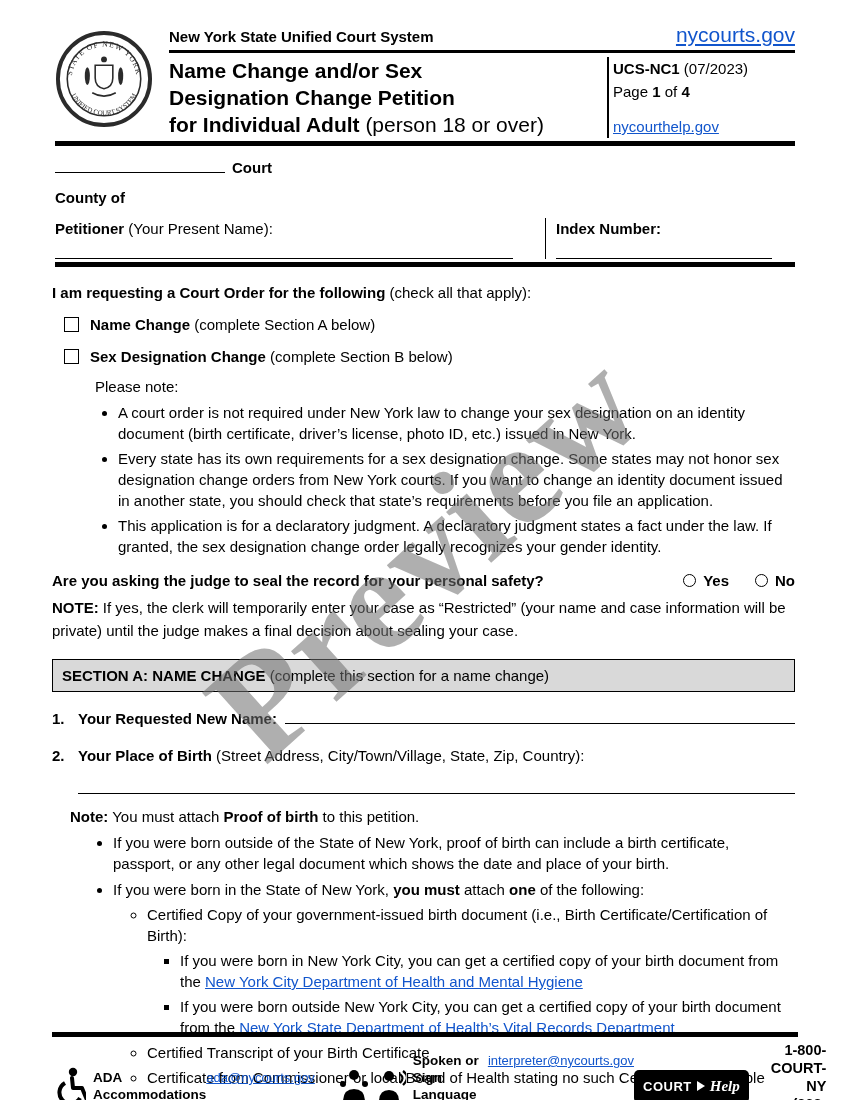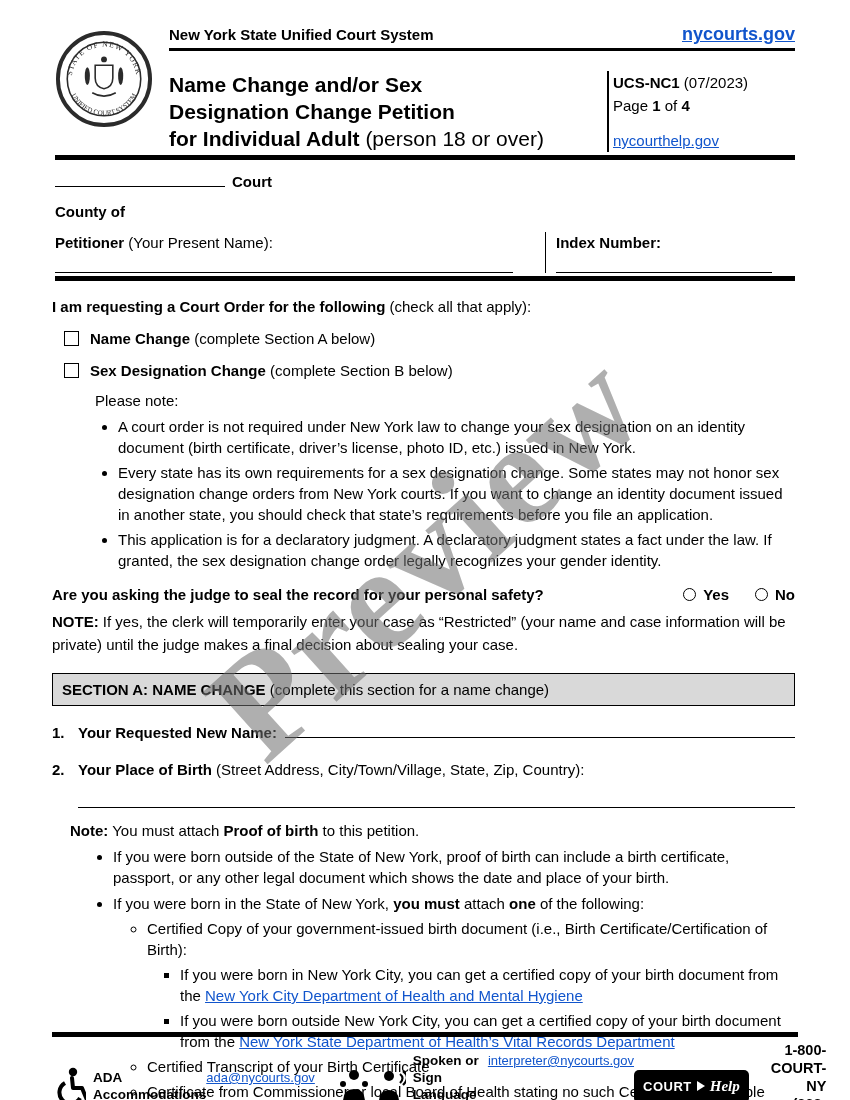--- a/index.html
+++ b/index.html
@@ -17,23 +17,23 @@
     font-size:148px; color:#6f6f6f; opacity:.55; letter-spacing:2px;
     transform:rotate(-42deg); z-index:9; pointer-events:none;
   }
 
   
   .header { display:flex; padding:24px 55px 0 55px; gap:16px; }
   .seal { width:98px; height:98px; flex:none; margin-top:6px; }
   .header-right { flex:1; min-width:0; }
   .header-top-row { display:flex; justify-content:space-between; align-items:baseline; }
   .org-name { font-weight:bold; font-size:15px; }
-  .top-link { font-weight:bold; font-size:18px; }
+  .top-link { font-weight:normal; font-size:21px; }
   .top-rule { height:3px; background:#000; margin-top:3px; }
-  .header-cols { display:flex; margin-top:20px; }
+  .header-cols { display:flex; margin-top:4px; }
   .title-col { flex:1; font-size:21px; font-weight:bold; line-height:27px; white-space:nowrap; }
   .title-col .reg { font-weight:normal; }
   .v-divider { width:2px; background:#000; flex:none; }
   .meta-col { width:186px; flex:none; padding-left:4px; font-size:15px; line-height:23px; }
   .meta-col .help-link { display:inline-block; margin-top:12px; font-size:15px; }
 
   .rule-thick { height:5px; background:#000; margin:3px 55px 0 55px; }
 
   
   .caption { margin:11px 55px 0 55px; }

